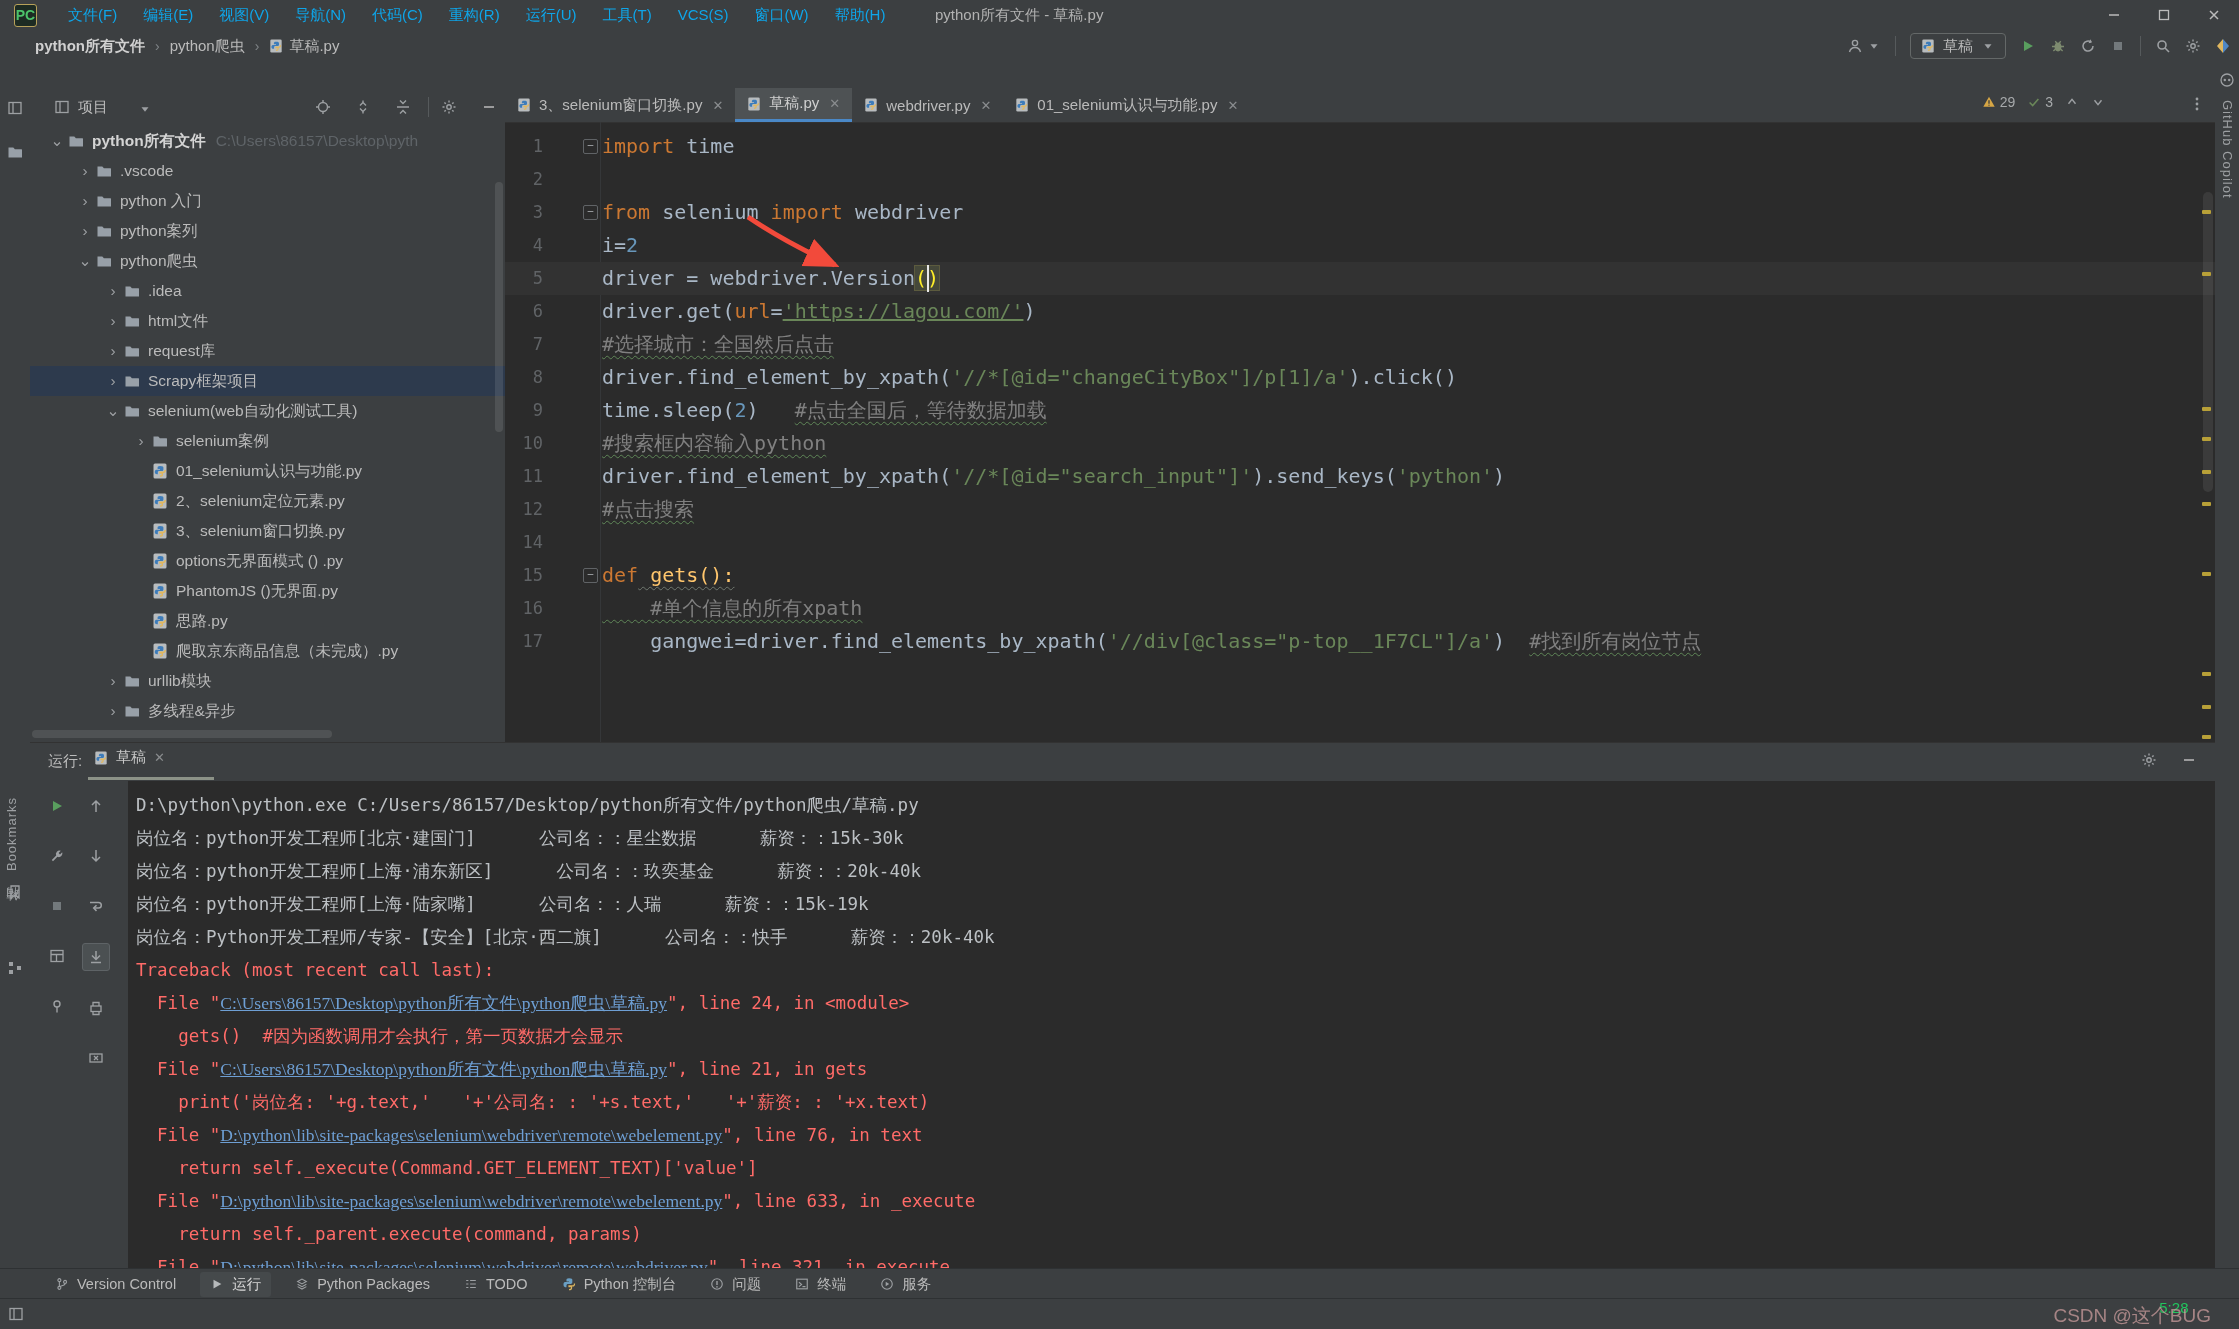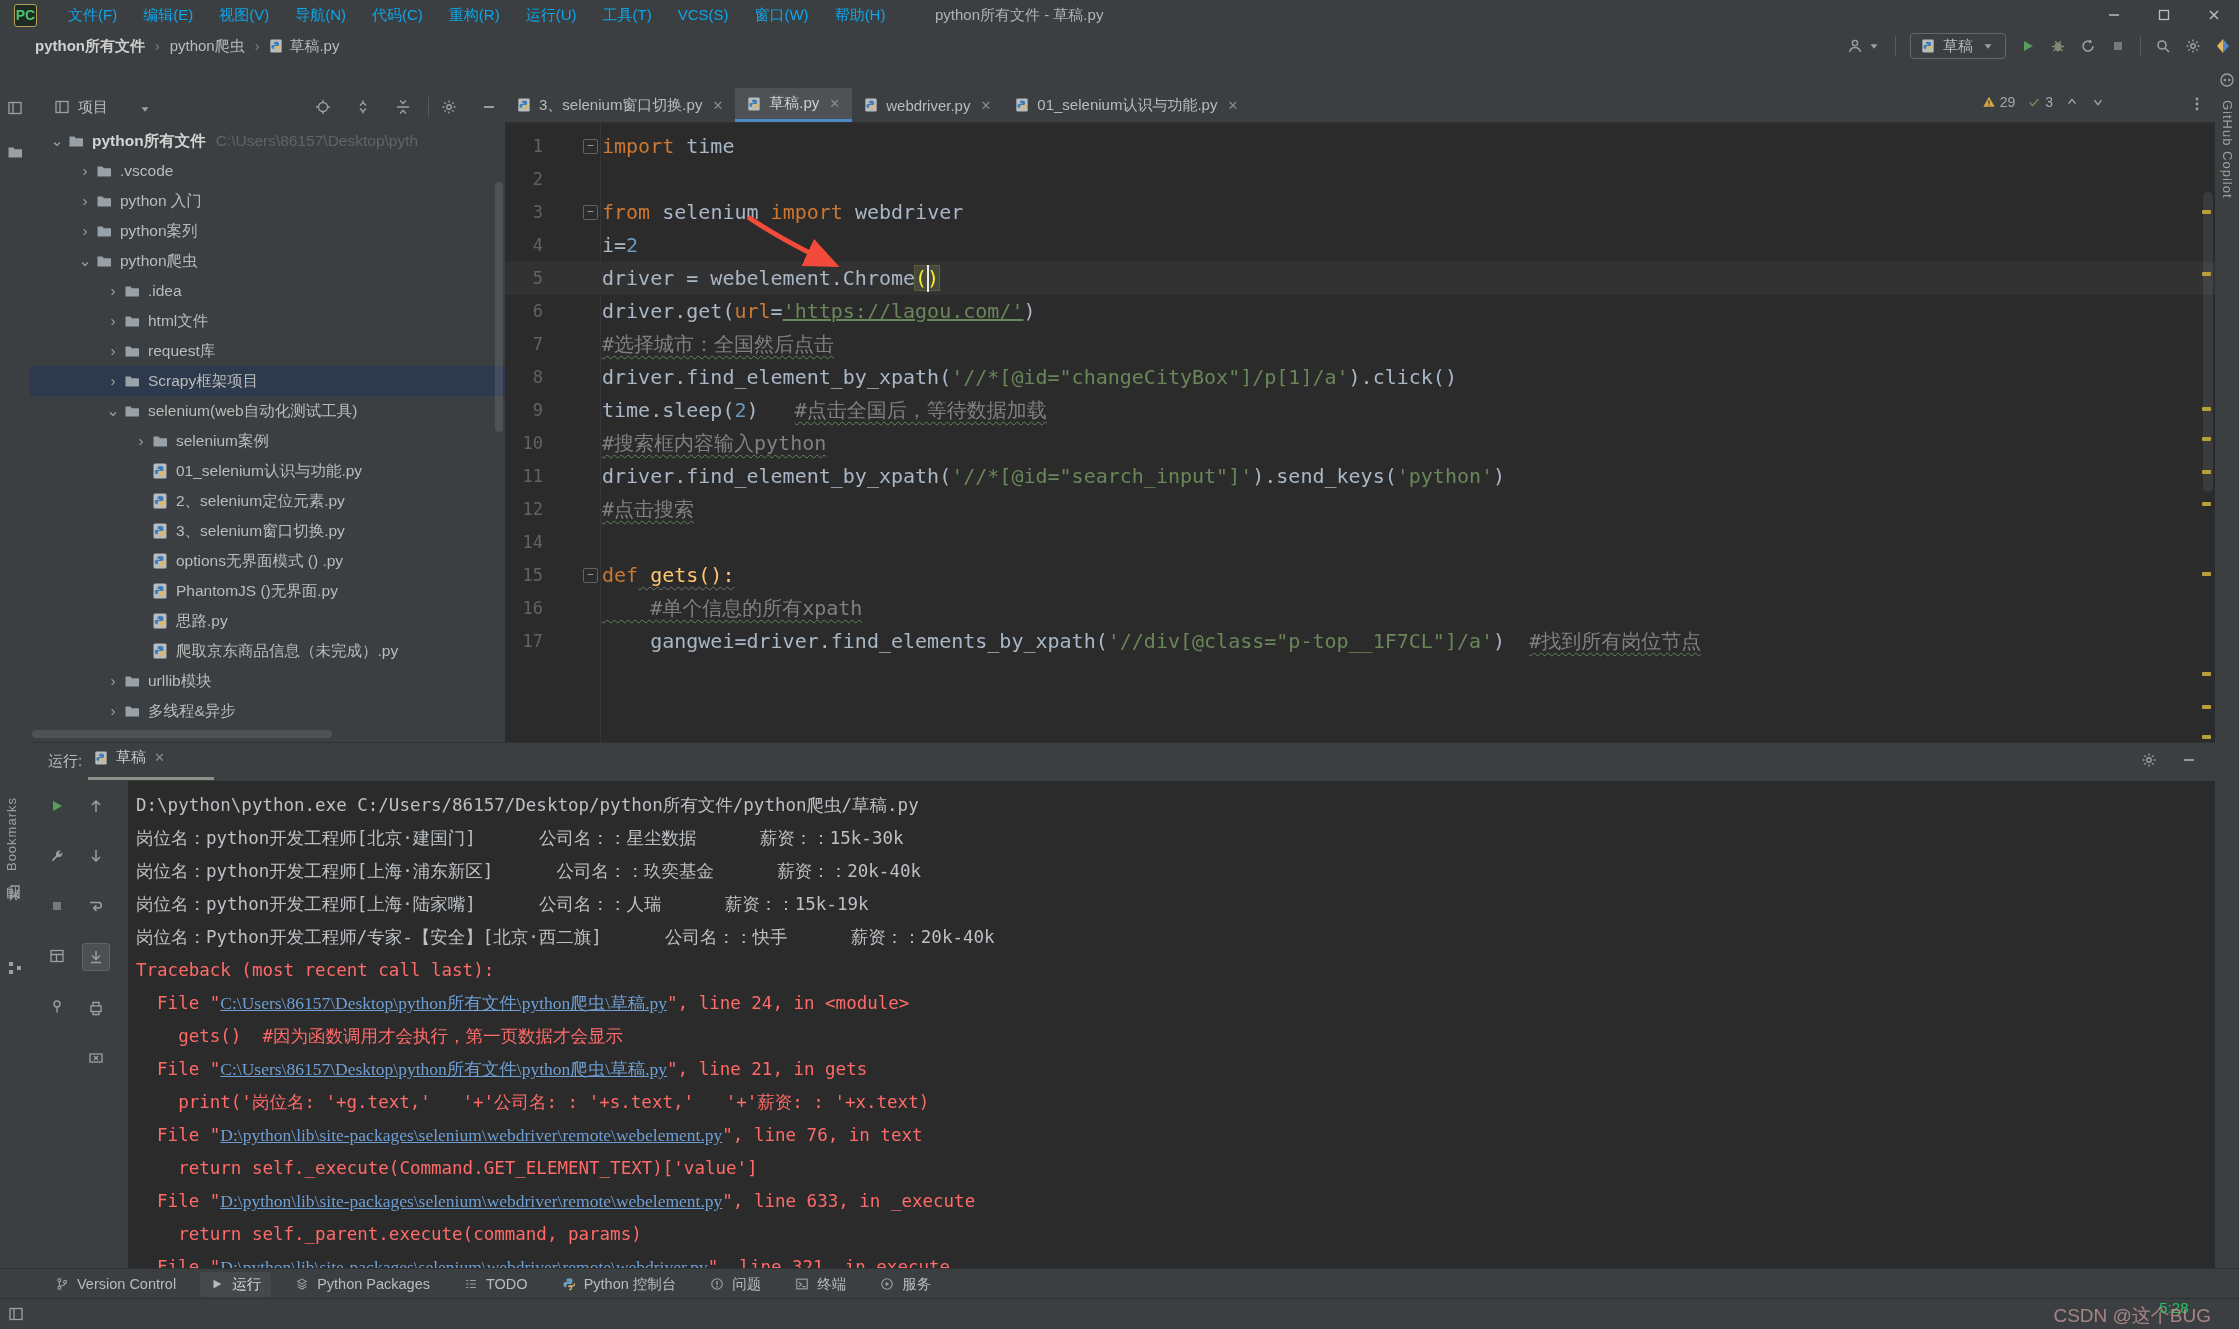--- a/index.html
+++ b/index.html
@@ -617,21 +617,21 @@
         </svg>
       </span>
 
     <div id="codearea">
       <div id="gutterline"></div>
       <div id="codelines">
           <div class="eline"><span class="lnum">1</span><span class="foldbox">−</span><span class="ltext mono"><span class="tk-k">import</span><span class="tk-p"> time</span></span></div>
           <div class="eline"><span class="lnum">2</span><span class="ltext mono"></span></div>
           <div class="eline"><span class="lnum">3</span><span class="foldbox">−</span><span class="ltext mono"><span class="tk-k">from</span><span class="tk-p"> selenium </span><span class="tk-k">import</span><span class="tk-p"> webdriver</span></span></div>
           <div class="eline"><span class="lnum">4</span><span class="ltext mono"><span class="tk-p">i=</span><span class="tk-n">2</span></span></div>
-          <div class="eline cur"><span class="lnum">5</span><span class="ltext mono"><span class="tk-p">driver = webelement.Chrome</span><span class="tk-b">()</span></span><span id="caret"></span></div>
+          <div class="eline cur"><span class="lnum">5</span><span class="ltext mono"><span class="tk-p">driver = webdriver.Version</span><span class="tk-b">()</span></span><span id="caret"></span></div>
           <div class="eline"><span class="lnum">6</span><span class="ltext mono"><span class="tk-p">driver.get(</span><span class="tk-k">url</span><span class="tk-p">=</span><span class="tk-su">'https://lagou.com/'</span><span class="tk-p">)</span></span></div>
           <div class="eline"><span class="lnum">7</span><span class="ltext mono"><span class="tk-c">#选择城市：全国然后点击</span></span></div>
           <div class="eline"><span class="lnum">8</span><span class="ltext mono"><span class="tk-p">driver.find_element_by_xpath(</span><span class="tk-s">'//*[@id="changeCityBox"]/p[1]/a'</span><span class="tk-p">).click()</span></span></div>
           <div class="eline"><span class="lnum">9</span><span class="ltext mono"><span class="tk-p">time.sleep(</span><span class="tk-n">2</span><span class="tk-p">)   </span><span class="tk-c">#点击全国后，等待数据加载</span></span></div>
           <div class="eline"><span class="lnum">10</span><span class="ltext mono"><span class="tk-c">#搜索框内容输入python</span></span></div>
           <div class="eline"><span class="lnum">11</span><span class="ltext mono"><span class="tk-p">driver.find_element_by_xpath(</span><span class="tk-s">'//*[@id="search_input"]'</span><span class="tk-p">).send_keys(</span><span class="tk-s">'python'</span><span class="tk-p">)</span></span></div>
           <div class="eline"><span class="lnum">12</span><span class="ltext mono"><span class="tk-c">#点击搜索</span></span></div>
           <div class="eline"><span class="lnum">14</span><span class="ltext mono"></span></div>
           <div class="eline"><span class="lnum">15</span><span class="foldbox">−</span><span class="ltext mono"><span class="tk-k">def</span><span class="tk-f"> gets():</span></span></div>
           <div class="eline"><span class="lnum">16</span><span class="ltext mono"><span class="tk-c">    #单个信息的所有xpath</span></span></div>

